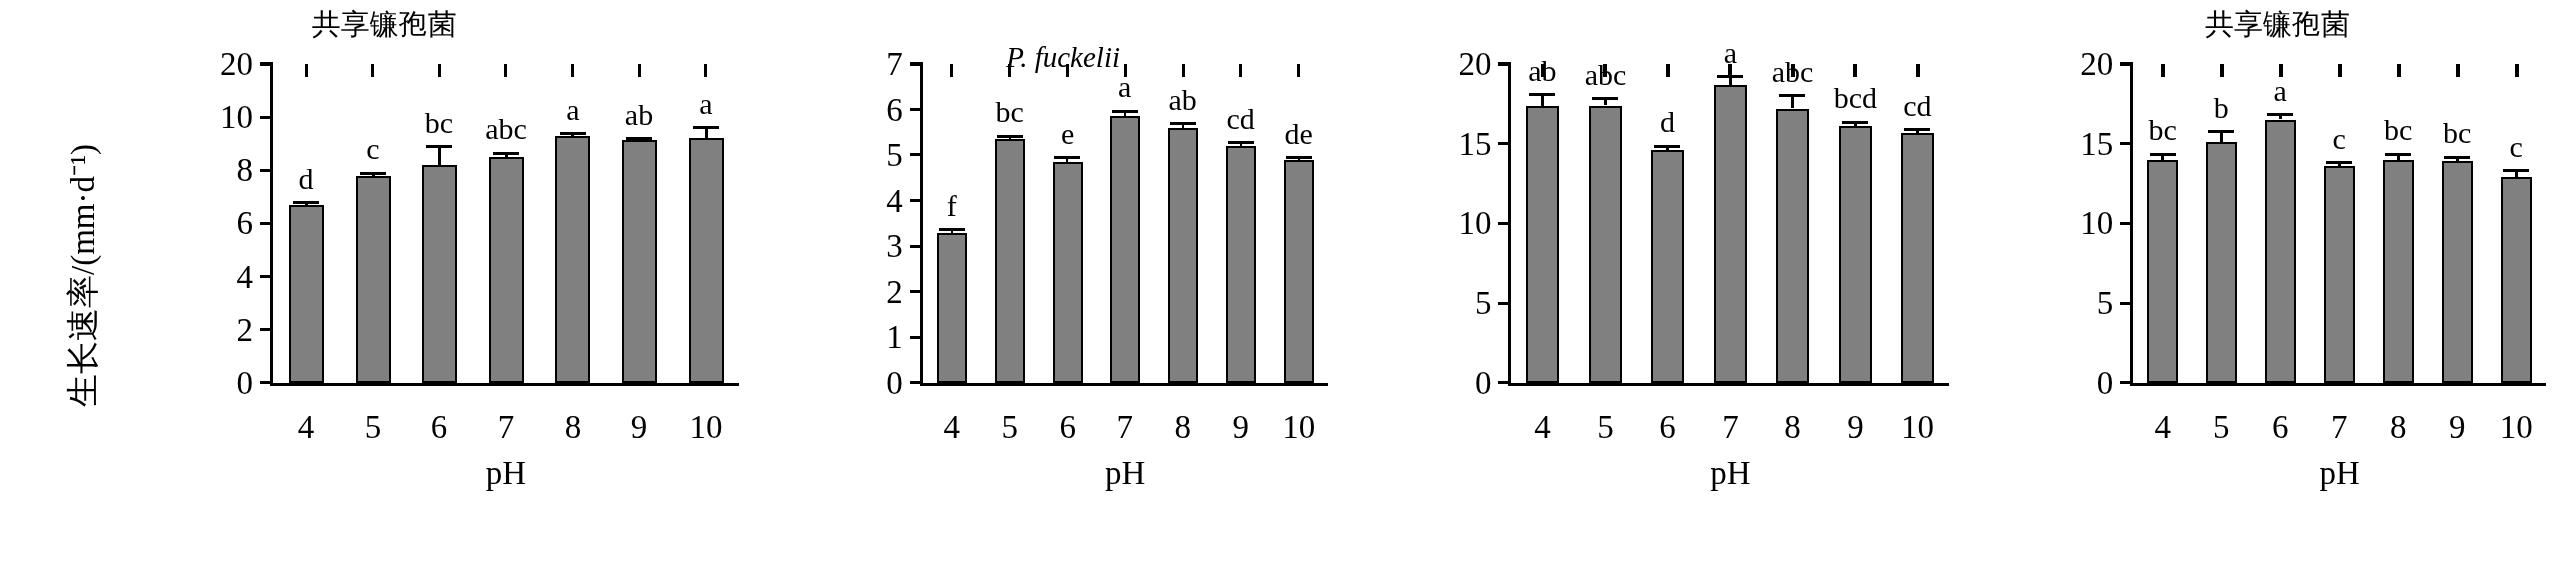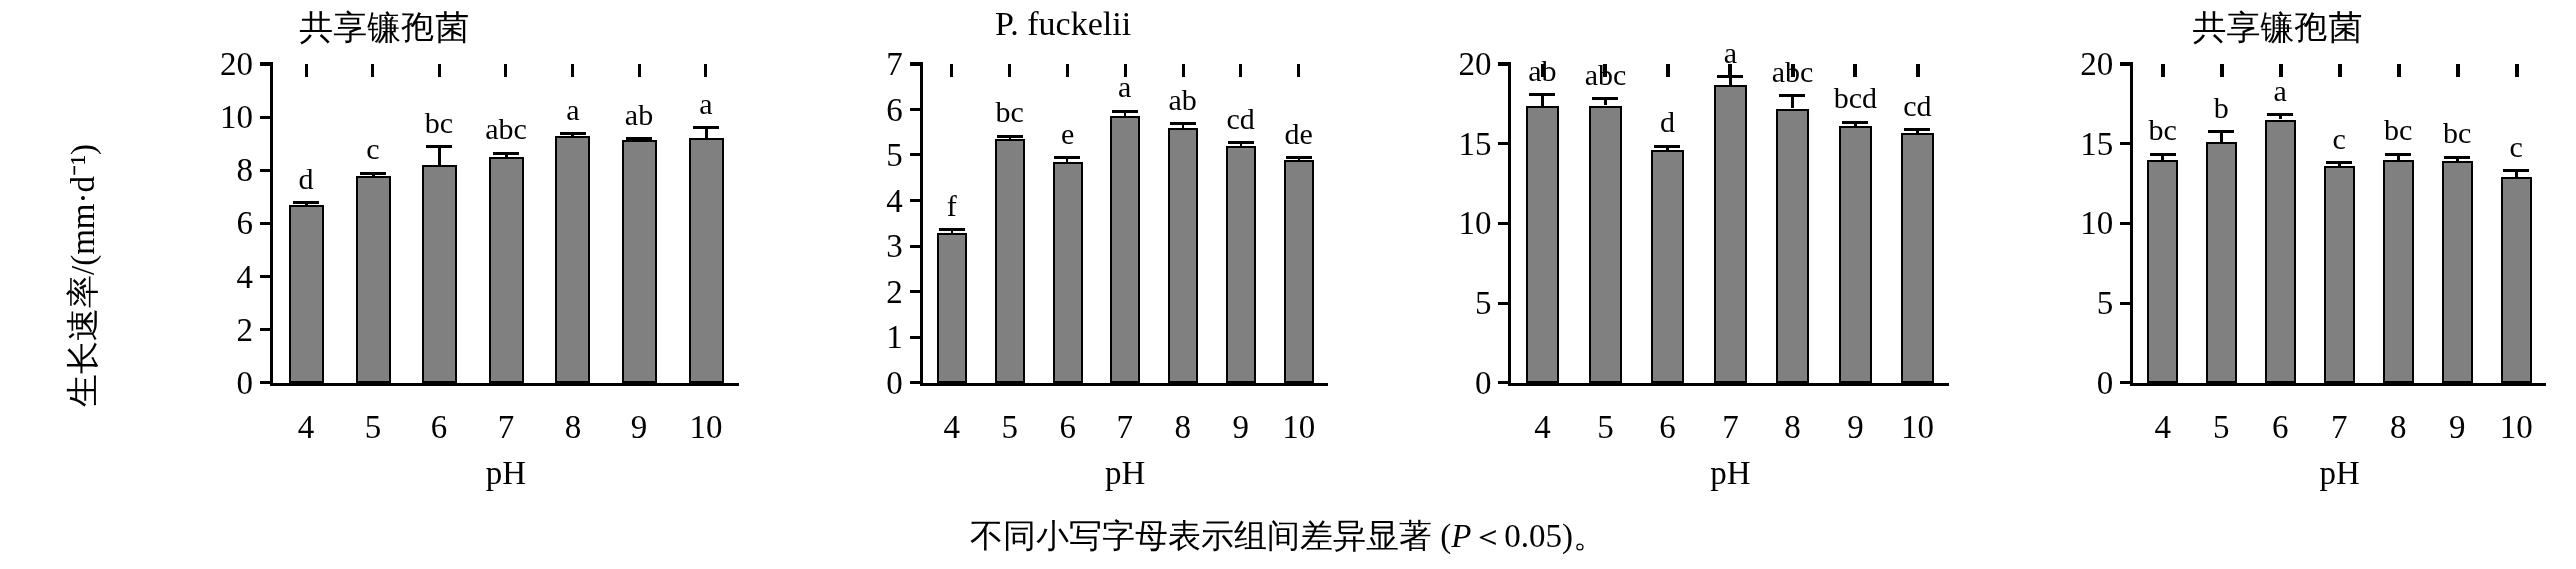--- a/index.html
+++ b/index.html
@@ -31,25 +31,27 @@
   .panel {
     position: relative;
     height: 507px;
   }
   .panel-title {
     position: absolute;
     top: 4.9px;
     left: 0;
     width: 100%;
     text-align: center;
-    font-size: 34px;
+    font-size: 29px;
     font-family: "Liberation Serif", serif;
     white-space: nowrap;
   }
   .panel-title.italic {
+    font-style: italic;
+    margin-top: 36px;
   }
   .ylabel {
     position: absolute;
     font-size: 33px;
     white-space: nowrap;
     transform-origin: 0 0;
     transform: rotate(-90deg);
   }
   .plotbox {
     position: absolute;
@@ -369,17 +371,14 @@
           <div class="bar" style="left: 368px; width: 31px; height: 206px; background: rgb(128, 128, 128); border-color: rgb(0, 0, 0);"></div>
           <div class="errbar" style="left: 382px; top: 105px; height: 8px;"></div>
           <div class="errcap" style="left: 370px; top: 105px; width: 26px;"></div>
           <div class="siglabel" style="left: 383px; top: 66px;">c</div>
           <div class="xtick" style="left: 382px;"></div>
           <div class="xticklabel" style="left: 383px; top: 345px;">10</div>
           <div class="xlabel" style="top: 391px;">pH</div>
         </div>
       </div>
     </div>
-  <div class="caption">
-    <span>不同小写字母表示组间差异显著 (</span><span class="it">P</span><span>＜0.05)。</span>
-  </div>
 </div>
 
 
 </body></html>

